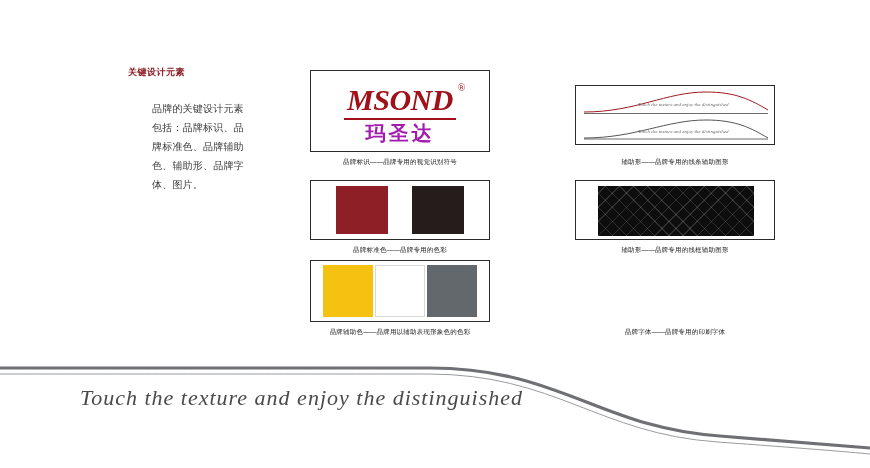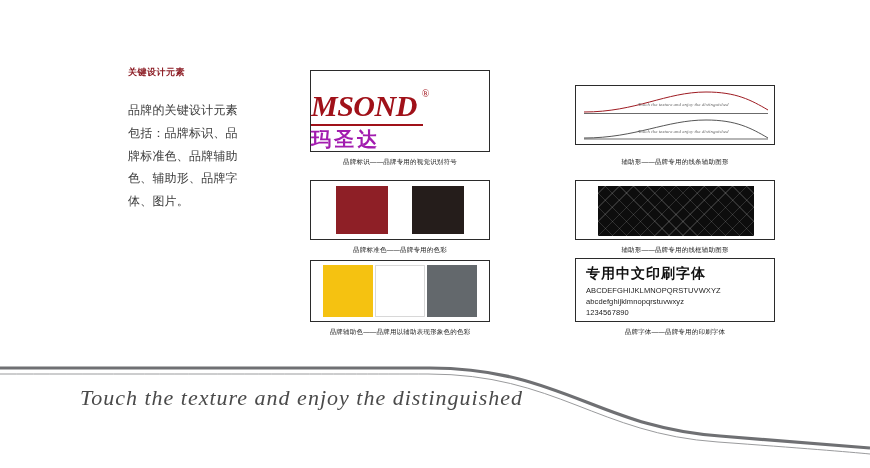--- a/index.html
+++ b/index.html
@@ -26,24 +26,25 @@
     width: 120px;
   }
   #left-col .heading {
     font-size: 9px;
     color: #8b1a22;
     letter-spacing: 0.5px;
     font-weight: bold;
     margin-bottom: 20px;
   }
   #left-col .body-text {
-    font-size: 12px;
+    font-size: 10px;
     color: #3a3a3a;
     line-height: 1.9;
     letter-spacing: 0.2px;
+    margin-left: 24px;
   }
 
   
   .panel {
     position: absolute;
     border: 1px solid #2b2b2b;
     background: #ffffff;
     box-sizing: border-box;
   }
   .caption {
@@ -59,26 +60,26 @@
   
   #logo-panel {
     left: 310px;
     top: 70px;
     width: 180px;
     height: 82px;
   }
   .logo-wrap {
     position: absolute;
     left: 0;
-    top: 9px;
+    top: 3px;
     width: 100%;
     height: 100%;
     display: flex;
     flex-direction: column;
-    align-items: flex-start;
+    align-items: center;
     justify-content: center;
   }
   .logo-main {
     position: relative;
     font-family: "Liberation Serif", serif;
     font-weight: bold;
     font-style: italic;
     font-size: 30px;
     color: #a01119;
     letter-spacing: -0.5px;
@@ -289,26 +290,20 @@
       <text class="script-text" x="62" y="47">Touch the texture and enjoy the distinguished</text>
     </svg>
   </div>
   <div class="caption" style="left:575px; top:158px; width:200px;">辅助形——品牌专用的线条辅助图形</div>
 
   <div class="panel" id="pattern-panel">
     <div id="pattern-swatch"></div>
   </div>
   <div class="caption" style="left:575px; top:246px; width:200px;">辅助形——品牌专用的线框辅助图形</div>
 
-  <div class="panel" id="type-panel">
-    <div class="type-cn">专用中文印刷字体</div>
-    <div class="type-line">ABCDEFGHIJKLMNOPQRSTUVWXYZ</div>
-    <div class="type-line">abcdefghijklmnopqrstuvwxyz</div>
-    <div class="type-line">1234567890</div>
-  </div>
   <div class="caption" style="left:575px; top:328px; width:200px;">品牌字体——品牌专用的印刷字体</div>
 
   <div id="bottom-band">
     <svg width="870" height="116" viewBox="0 0 870 116">
       <path d="M0 16 C 180 16, 330 16, 430 16 C 560 16, 600 76, 720 84 C 800 90, 850 94, 870 96" fill="none" stroke="#6f7073" stroke-width="3.2"></path>
       <path d="M0 22 C 180 22, 330 22, 428 22 C 556 22, 598 82, 718 90 C 800 96, 850 100, 870 102" fill="none" stroke="#9a9b9d" stroke-width="1"></path>
     </svg>
   </div>
   <div id="tagline">Touch the texture and  enjoy  the distinguished</div>
 

